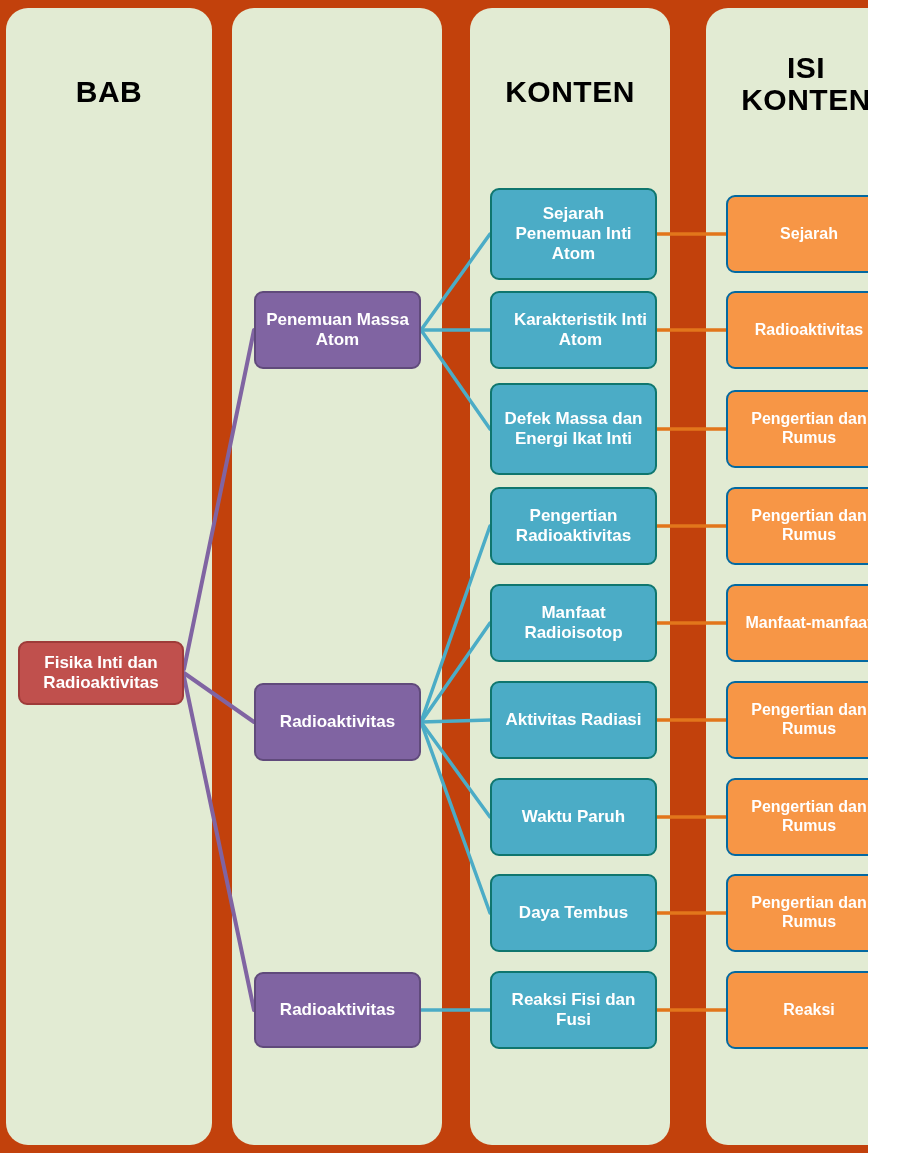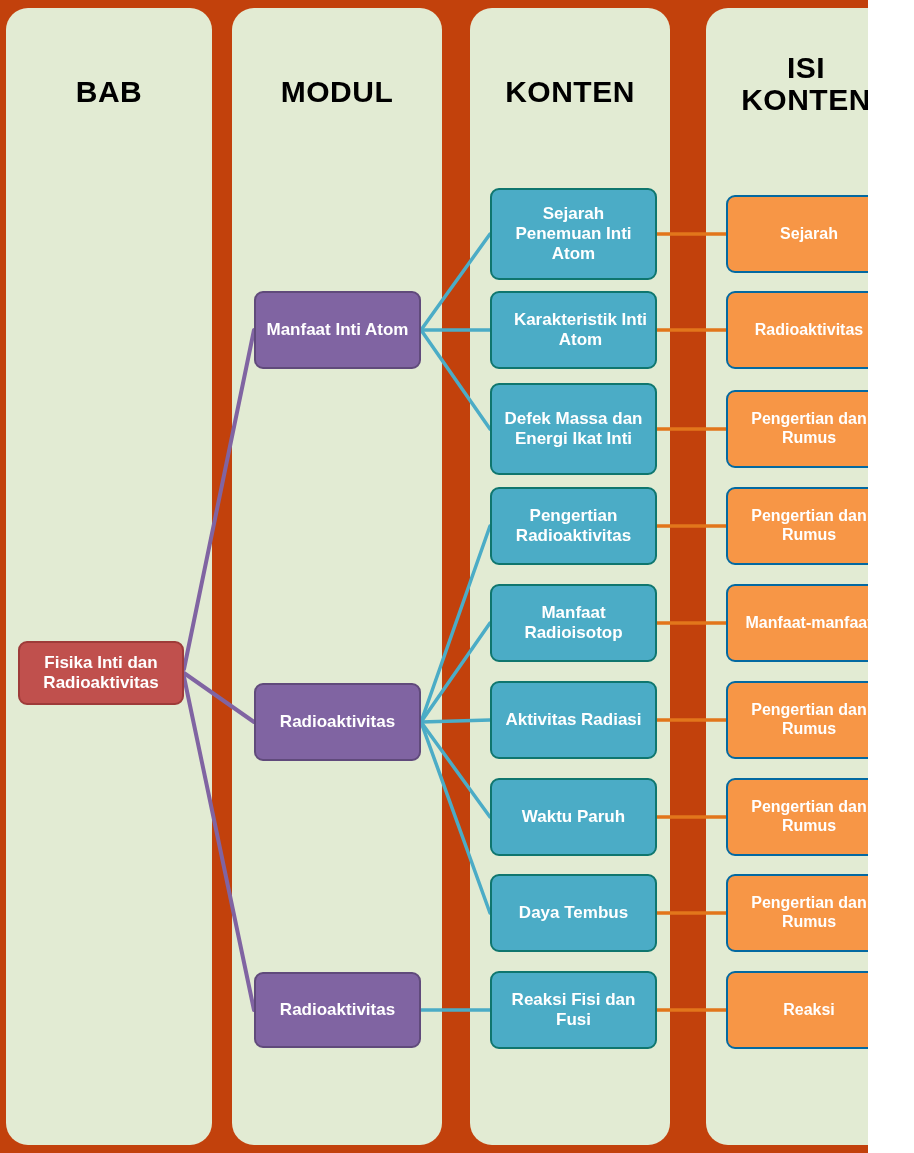--- a/index.html
+++ b/index.html
@@ -106,29 +106,28 @@
         <line x1="657" y1="526" x2="726" y2="526" stroke="#e2761b" stroke-width="3.5" stroke-linecap="round"></line>
         <line x1="657" y1="623" x2="726" y2="623" stroke="#e2761b" stroke-width="3.5" stroke-linecap="round"></line>
         <line x1="657" y1="720" x2="726" y2="720" stroke="#e2761b" stroke-width="3.5" stroke-linecap="round"></line>
         <line x1="657" y1="817" x2="726" y2="817" stroke="#e2761b" stroke-width="3.5" stroke-linecap="round"></line>
         <line x1="657" y1="913" x2="726" y2="913" stroke="#e2761b" stroke-width="3.5" stroke-linecap="round"></line>
         <line x1="657" y1="1010" x2="726" y2="1010" stroke="#e2761b" stroke-width="3.5" stroke-linecap="round"></line>
       </g>
     </svg>
 
   <div class="column-title" id="coltitle0" style="left: 6px; top: 76px; width: 206px; font-size: 30px;">BAB</div>
-  <div class="column-title" id="coltitle1" style="left: 232px; top: 76px; width: 210px; font-size: 30px;">MODUL</div>
   <div class="column-title" id="coltitle2" style="left: 470px; top: 76px; width: 200px; font-size: 30px;">KONTEN</div>
   <div class="column-title" id="coltitle3" style="left: 706px; top: 52px; width: 200px; font-size: 30px;">ISI<br>KONTEN</div>
 
   <div id="layer-bab">
       <div class="node node-bab" style="left: 18px; top: 641px; width: 166px; height: 64px;">Fisika Inti dan Radioaktivitas</div>
     </div>
   <div id="layer-modul">
-      <div class="node node-modul" style="left: 254px; top: 291px; width: 167px; height: 78px;">Manfaat Inti Atom</div>
+      <div class="node node-modul" style="left: 254px; top: 291px; width: 167px; height: 78px;">Penemuan Massa Atom</div>
       <div class="node node-modul" style="left: 254px; top: 683px; width: 167px; height: 78px;">Radioaktivitas</div>
       <div class="node node-modul" style="left: 254px; top: 972px; width: 167px; height: 76px;">Radioaktivitas</div>
     </div>
   <div id="layer-konten">
       <div class="node node-konten" style="left: 490px; top: 188px; width: 167px; height: 92px;">Sejarah Penemuan Inti Atom</div>
       <div class="node node-konten" style="left: 490px; top: 291px; width: 167px; height: 78px; padding-left: 20px;">Karakteristik Inti Atom</div>
       <div class="node node-konten" style="left: 490px; top: 383px; width: 167px; height: 92px;">Defek Massa dan Energi Ikat Inti</div>
       <div class="node node-konten" style="left: 490px; top: 487px; width: 167px; height: 78px;">Pengertian Radioaktivitas</div>
       <div class="node node-konten" style="left: 490px; top: 584px; width: 167px; height: 78px;">Manfaat Radioisotop</div>
       <div class="node node-konten" style="left: 490px; top: 681px; width: 167px; height: 78px;">Aktivitas Radiasi</div>

